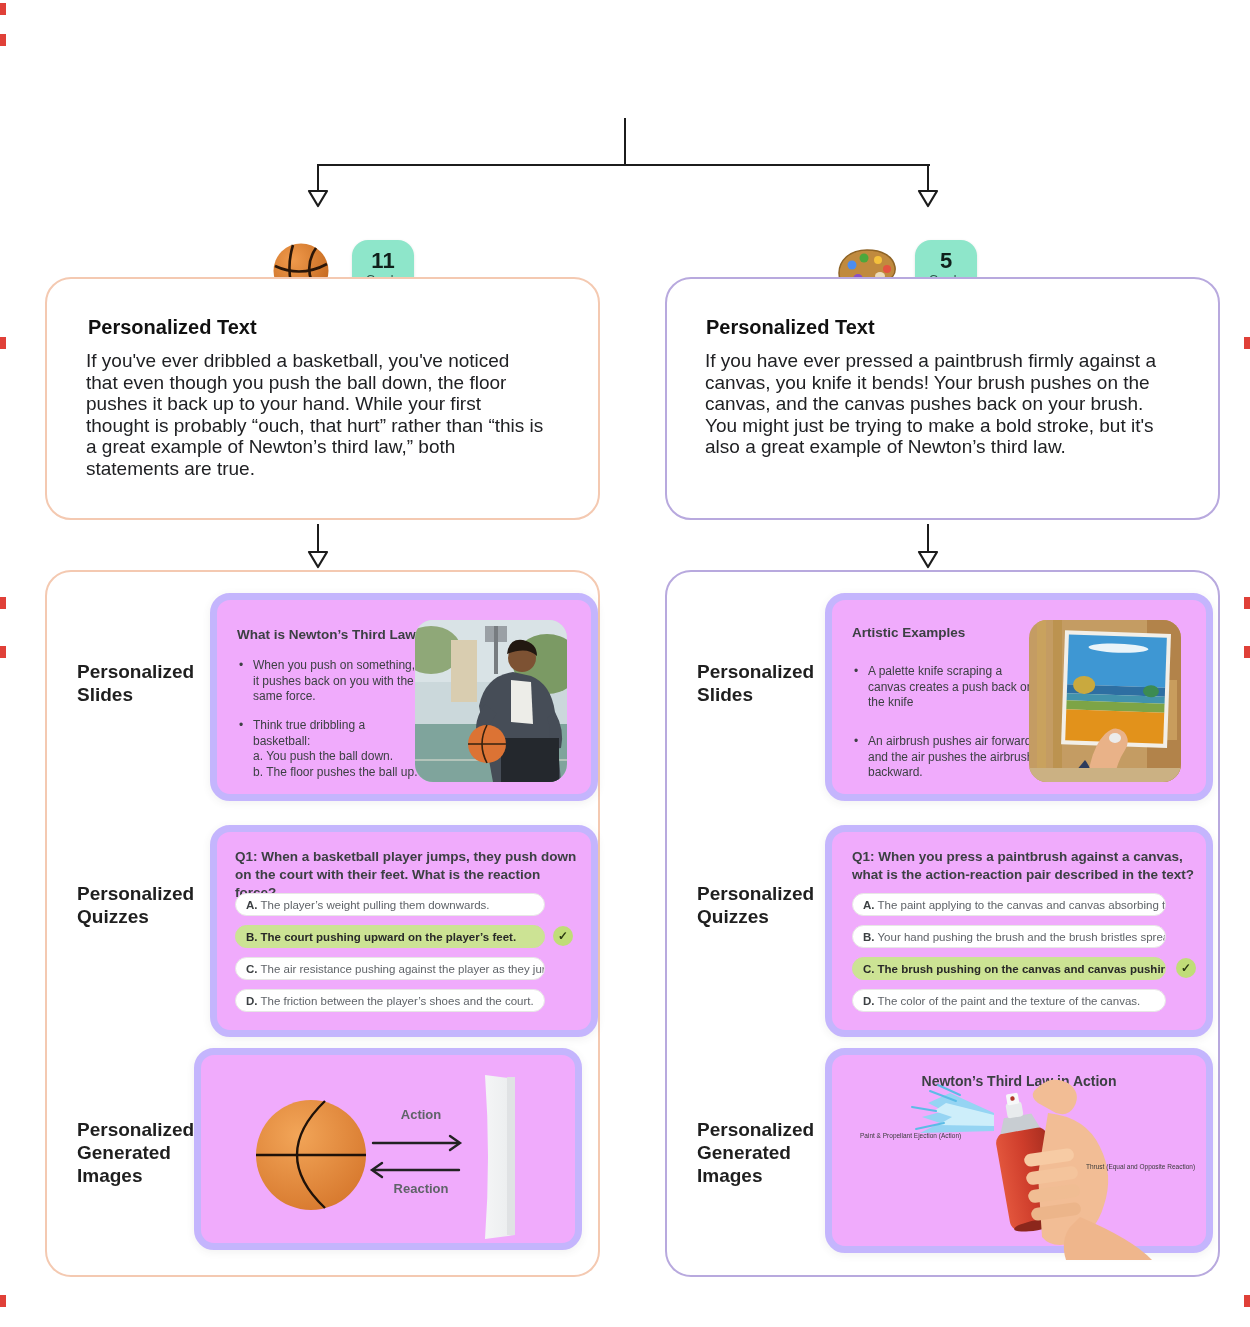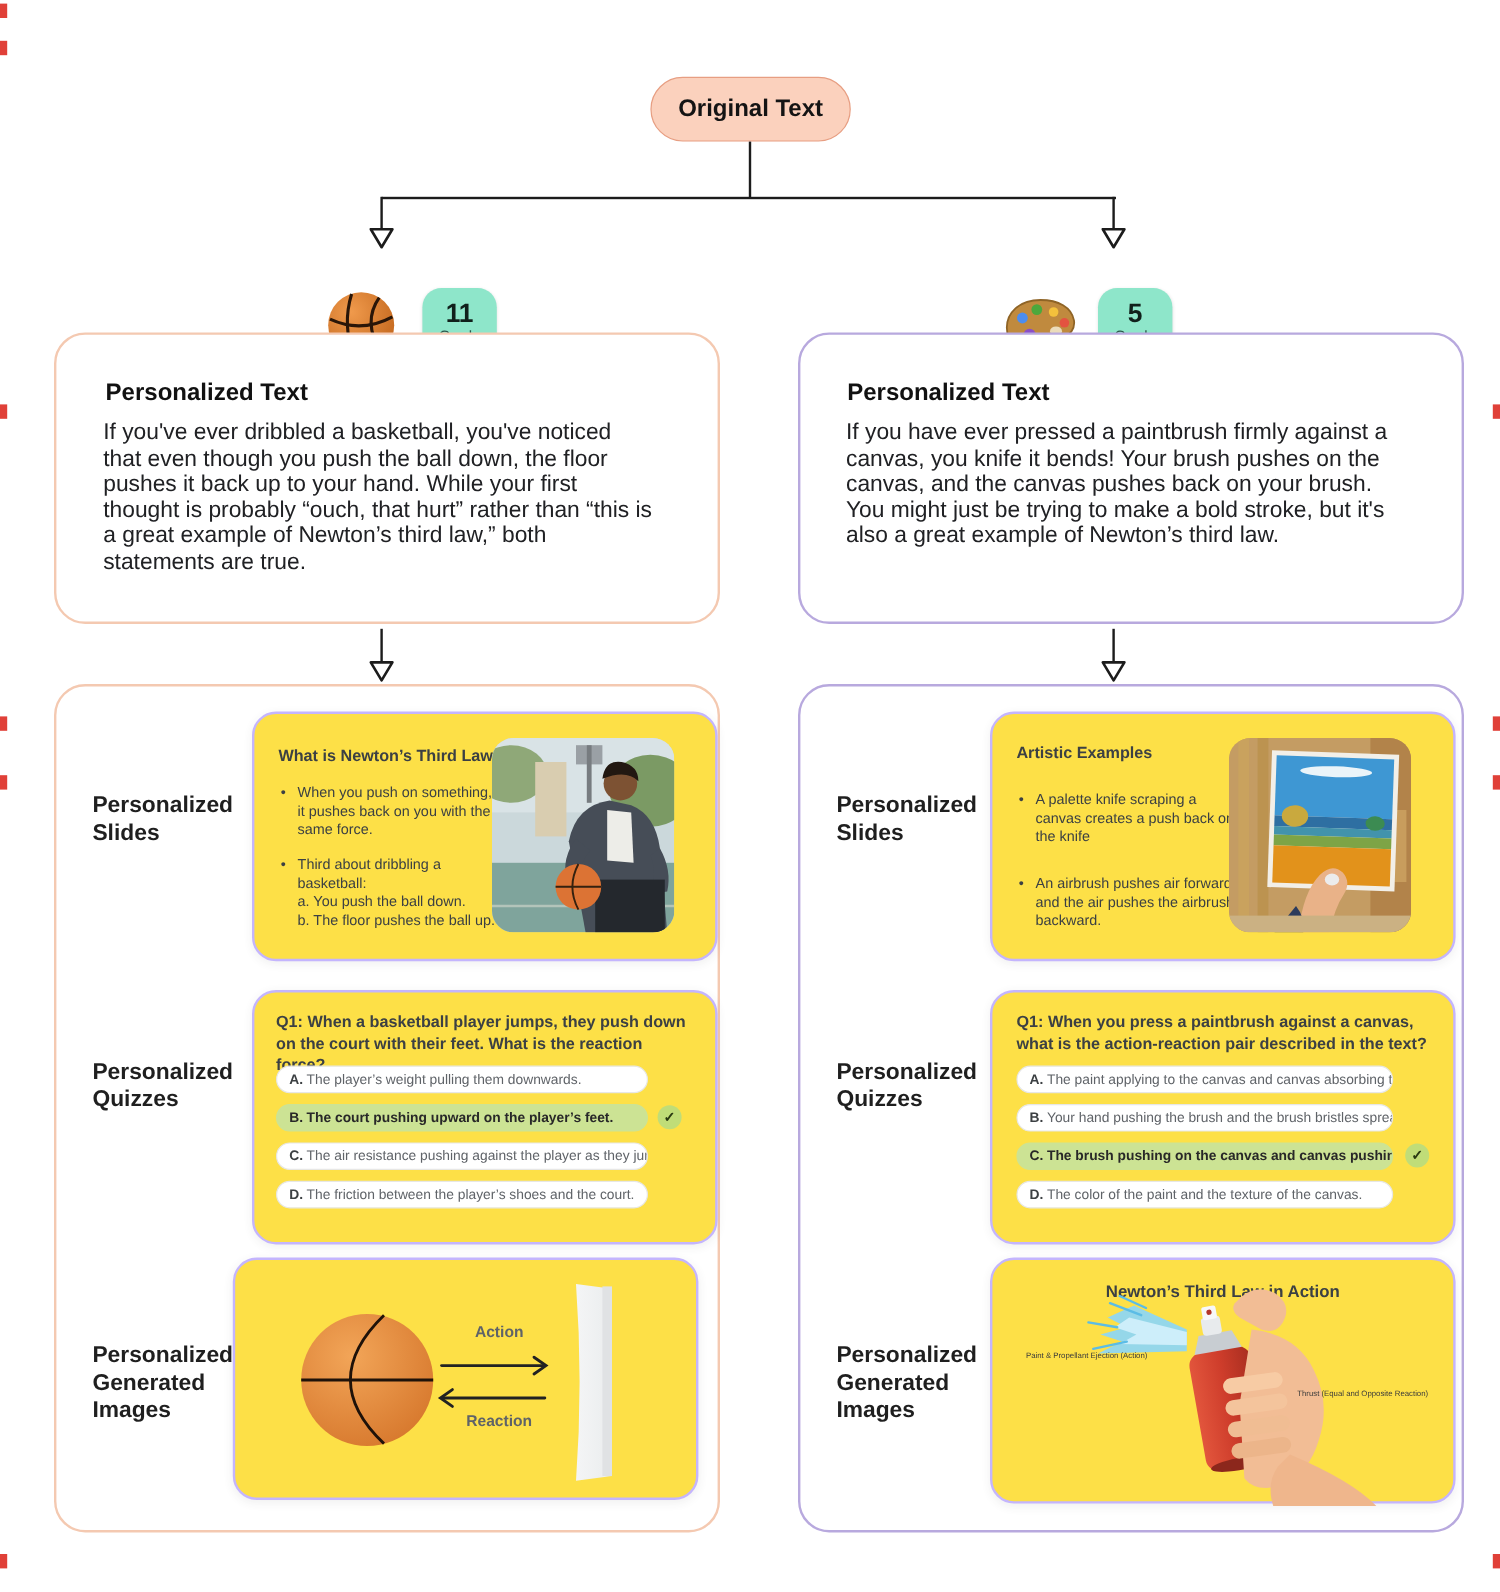--- a/index.html
+++ b/index.html
@@ -20,21 +20,21 @@
   .g-lbl{font-size:12.5px;color:#2C564A;line-height:15px;}
   
   .ocard{position:absolute;background:#fff;border-radius:26px;box-sizing:border-box;}
   .ocard.peach{border:2px solid #F4C9B1;}
   .ocard.lav{border:2px solid #B8A9DE;}
   .card-h{position:absolute;font-size:20px;font-weight:bold;color:#111;}
   .card-p{position:absolute;font-size:19px;line-height:21.5px;color:#202124;}
   
   .sec-label{position:absolute;font-size:19px;font-weight:bold;color:#1F1F1F;line-height:23px;}
   
-  .icard{position:absolute;background:#fde047;border:2px solid #c4b5fd;border-radius:20px;
+  .icard{position:absolute;background:#f0abfc;border:7px solid #c4b5fd;border-radius:20px;
          box-shadow:0 2px 8px rgba(60,64,67,.08);box-sizing:border-box;}
   .slide-title{position:absolute;font-size:13.5px;font-weight:bold;color:#3C4043;}
   .bullet{position:absolute;font-size:12px;line-height:15.5px;color:#3C4043;display:flex;}
   .bullet .dot{width:14px;flex:none;}
   .photo{position:absolute;border-radius:18px;overflow:hidden;}
   .photo svg{display:block;}
   
   .question{position:absolute;font-size:13.5px;font-weight:bold;line-height:18px;color:#3C4043;}
   .opt{position:absolute;height:23px;line-height:23px;border:1px solid #E7E7E5;border-radius:12px;
        background:#fff;font-size:11.5px;color:#5F6368;padding:0 10px;box-sizing:border-box;
@@ -61,23 +61,20 @@
   <div class="artifact" style="left:0;top:34px;"></div>
   <div class="artifact" style="left:0;top:337px;"></div>
   <div class="artifact" style="left:0;top:597px;"></div>
   <div class="artifact" style="left:0;top:646px;"></div>
   <div class="artifact" style="left:0;top:1295px;"></div>
   <div class="artifact" style="left:1244px;top:337px;"></div>
   <div class="artifact" style="left:1244px;top:597px;"></div>
   <div class="artifact" style="left:1244px;top:646px;"></div>
   <div class="artifact" style="left:1244px;top:1295px;"></div>
 
-  <div class="root-pill">
-    <span>Original Text</span>
-  </div>
 
   <div class="cline" style="left:624px;top:118px;width:2px;height:47px;"></div>
   <div class="cline" style="left:318px;top:164px;width:612px;height:2px;"></div>
   <div class="cline" style="left:317px;top:164px;width:2px;height:27px;"></div>
   <div class="cline" style="left:927px;top:164px;width:2px;height:27px;"></div>
   <svg class="abs" style="left:307px;top:189px;" width="22" height="19" viewBox="0 0 22 19">
       <path d="M2 2 L20 2 L11 17 Z" fill="#fff" stroke="#1c1c1c" stroke-width="2.2" stroke-linejoin="round"></path>
     </svg>
   <svg class="abs" style="left:917px;top:189px;" width="22" height="19" viewBox="0 0 22 19">
       <path d="M2 2 L20 2 L11 17 Z" fill="#fff" stroke="#1c1c1c" stroke-width="2.2" stroke-linejoin="round"></path>
@@ -139,21 +136,21 @@
 
   <div class="icard" style="left:210px;top:593px;width:388px;height:208px;">
     <div class="slide-title" style="left:20px;top:27px;width:190px;">What is Newton’s Third Law</div>
     <div class="bullet" style="left:22px;top:58px;width:178px;">
       <span class="dot">•</span>
       <span>When you push on something, it pushes back on you with the same force.</span>
     </div>
     <div class="bullet" style="left:22px;top:118px;width:182px;">
       <span class="dot">•</span>
       <span>
-        <span>Third about dribbling a basketball:</span><br>
+        <span>Think true dribbling a basketball:</span><br>
         <span>a. You push the ball down.</span><br>
         <span>b. The floor pushes the ball up.</span>
       </span>
     </div>
     <div class="photo" style="left:198px;top:20px;width:152px;height:162px;">
       <svg width="152" height="162" viewBox="0 0 152 162">
         <rect width="152" height="162" fill="#CBD8DB"></rect>
         <rect width="152" height="62" fill="#D9E3E6"></rect>
         <ellipse cx="16" cy="30" rx="30" ry="24" fill="#8FA878"></ellipse>
         <ellipse cx="132" cy="44" rx="34" ry="30" fill="#7B9A64"></ellipse>

